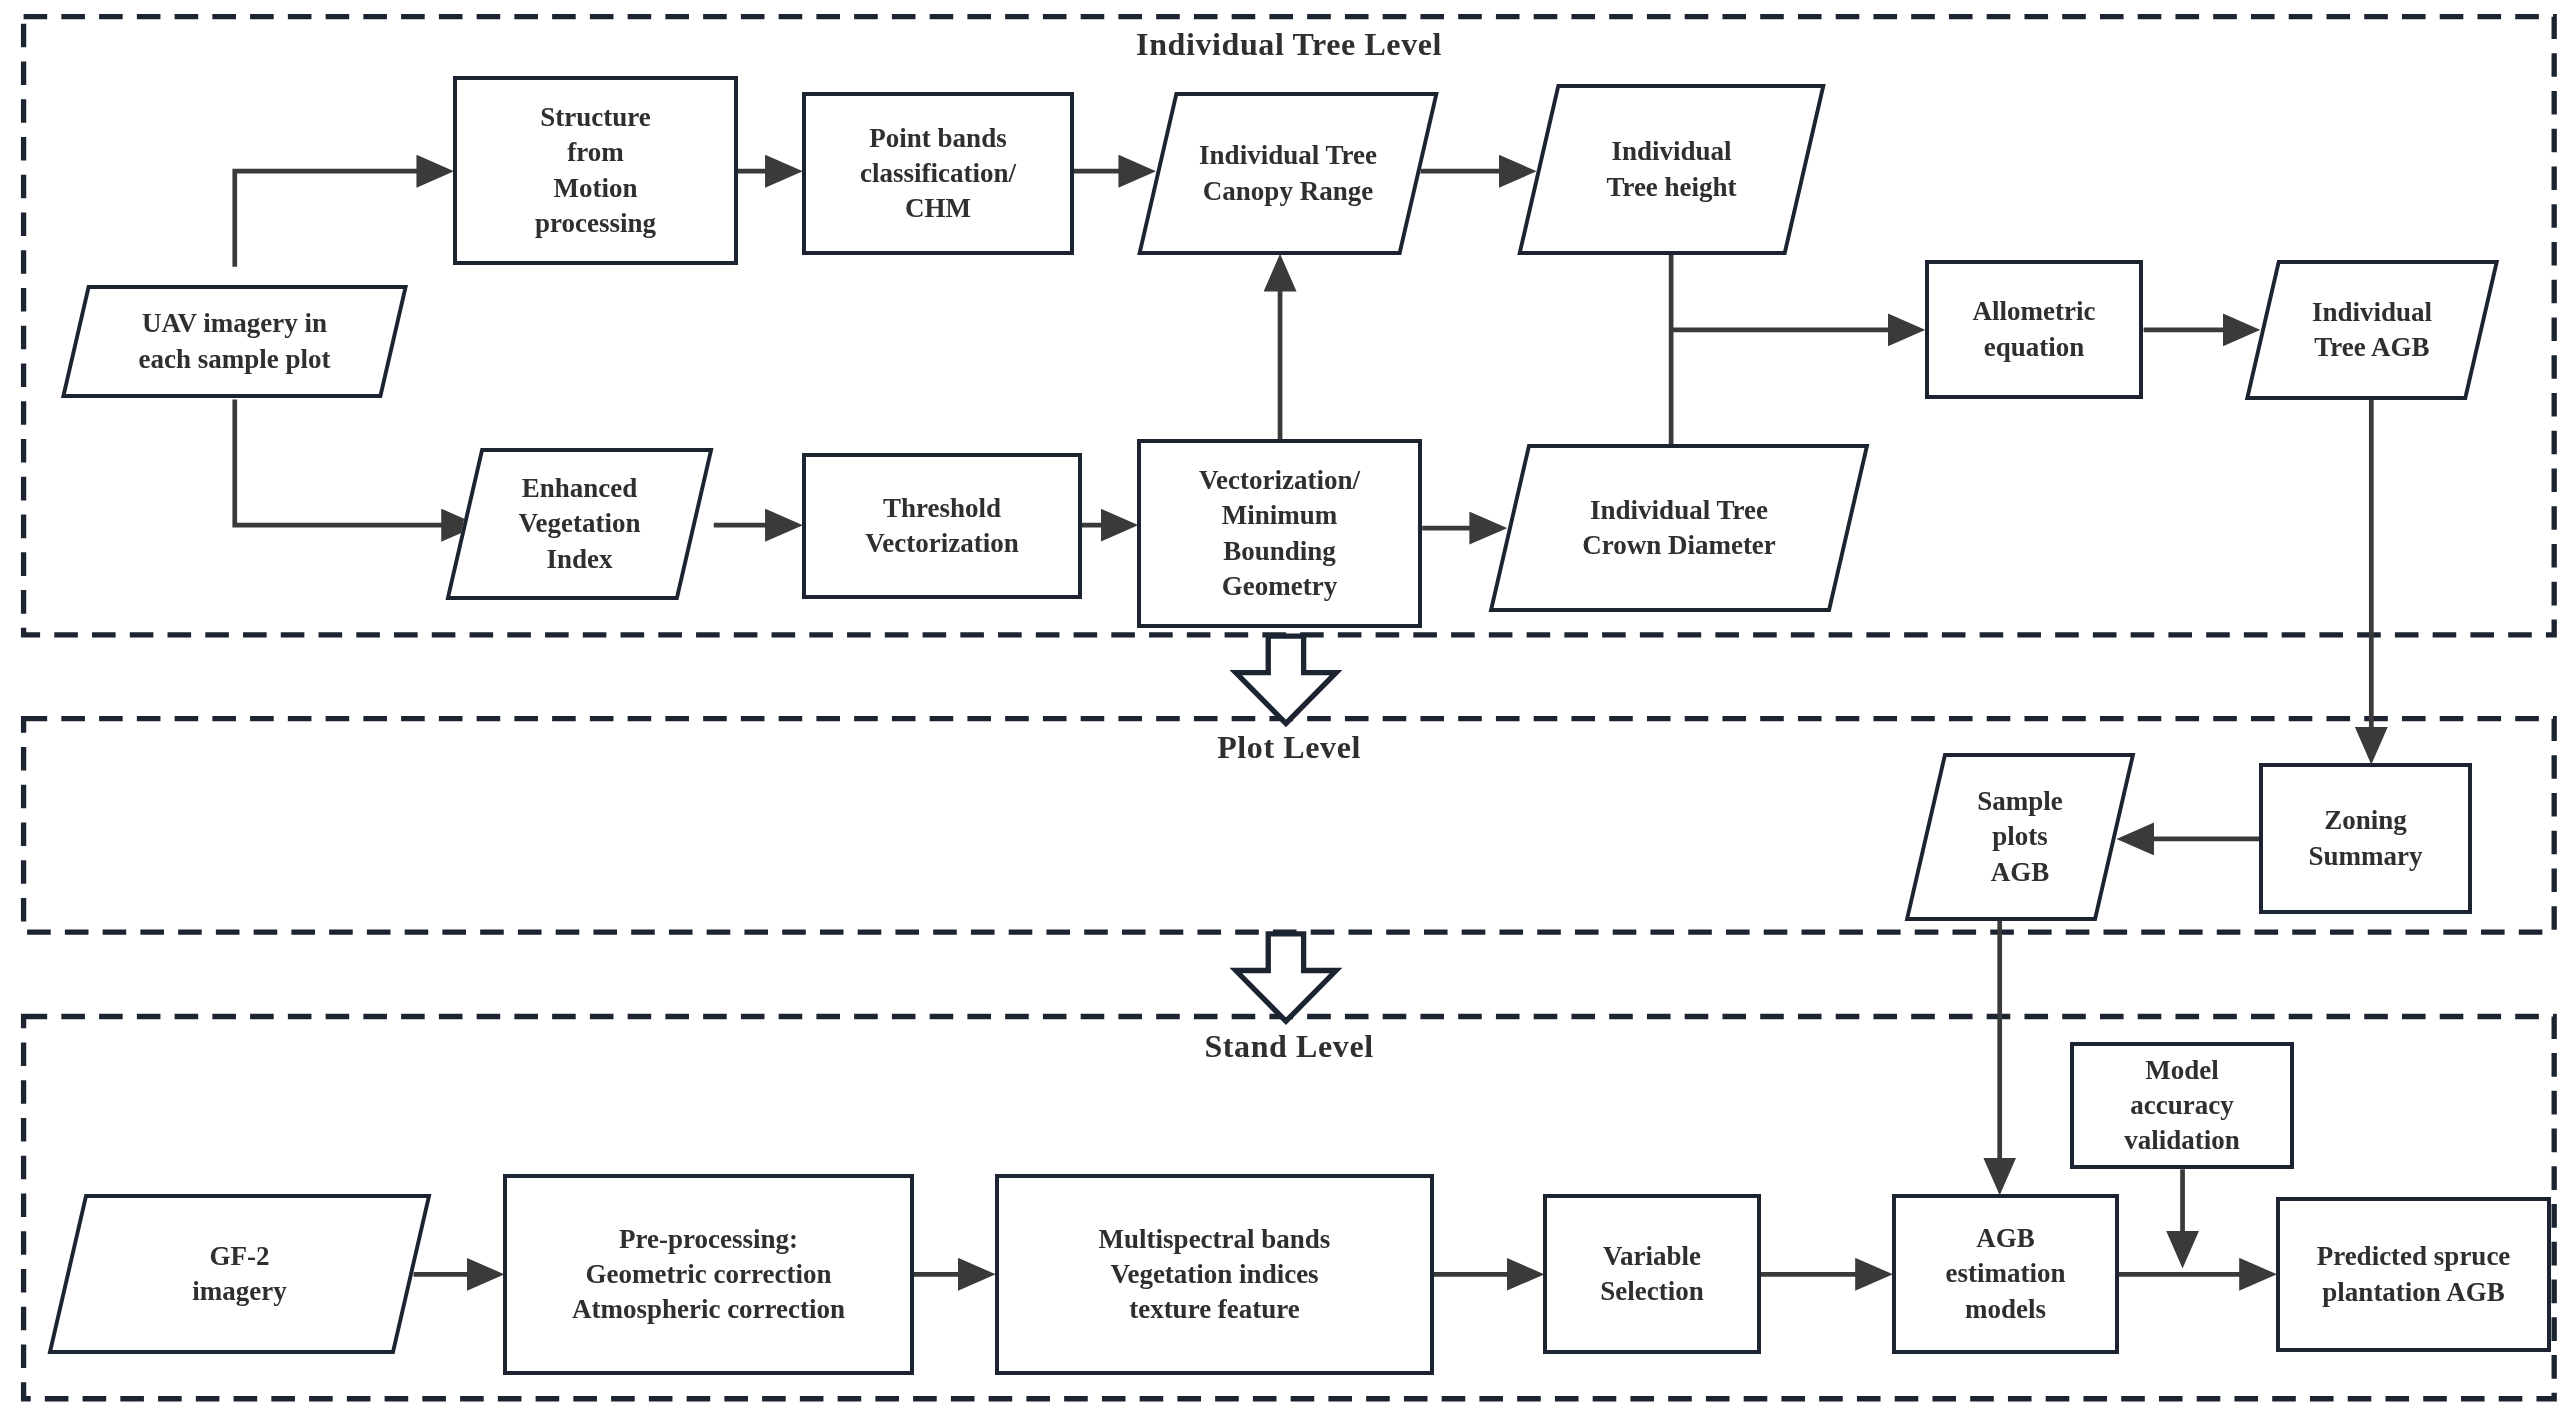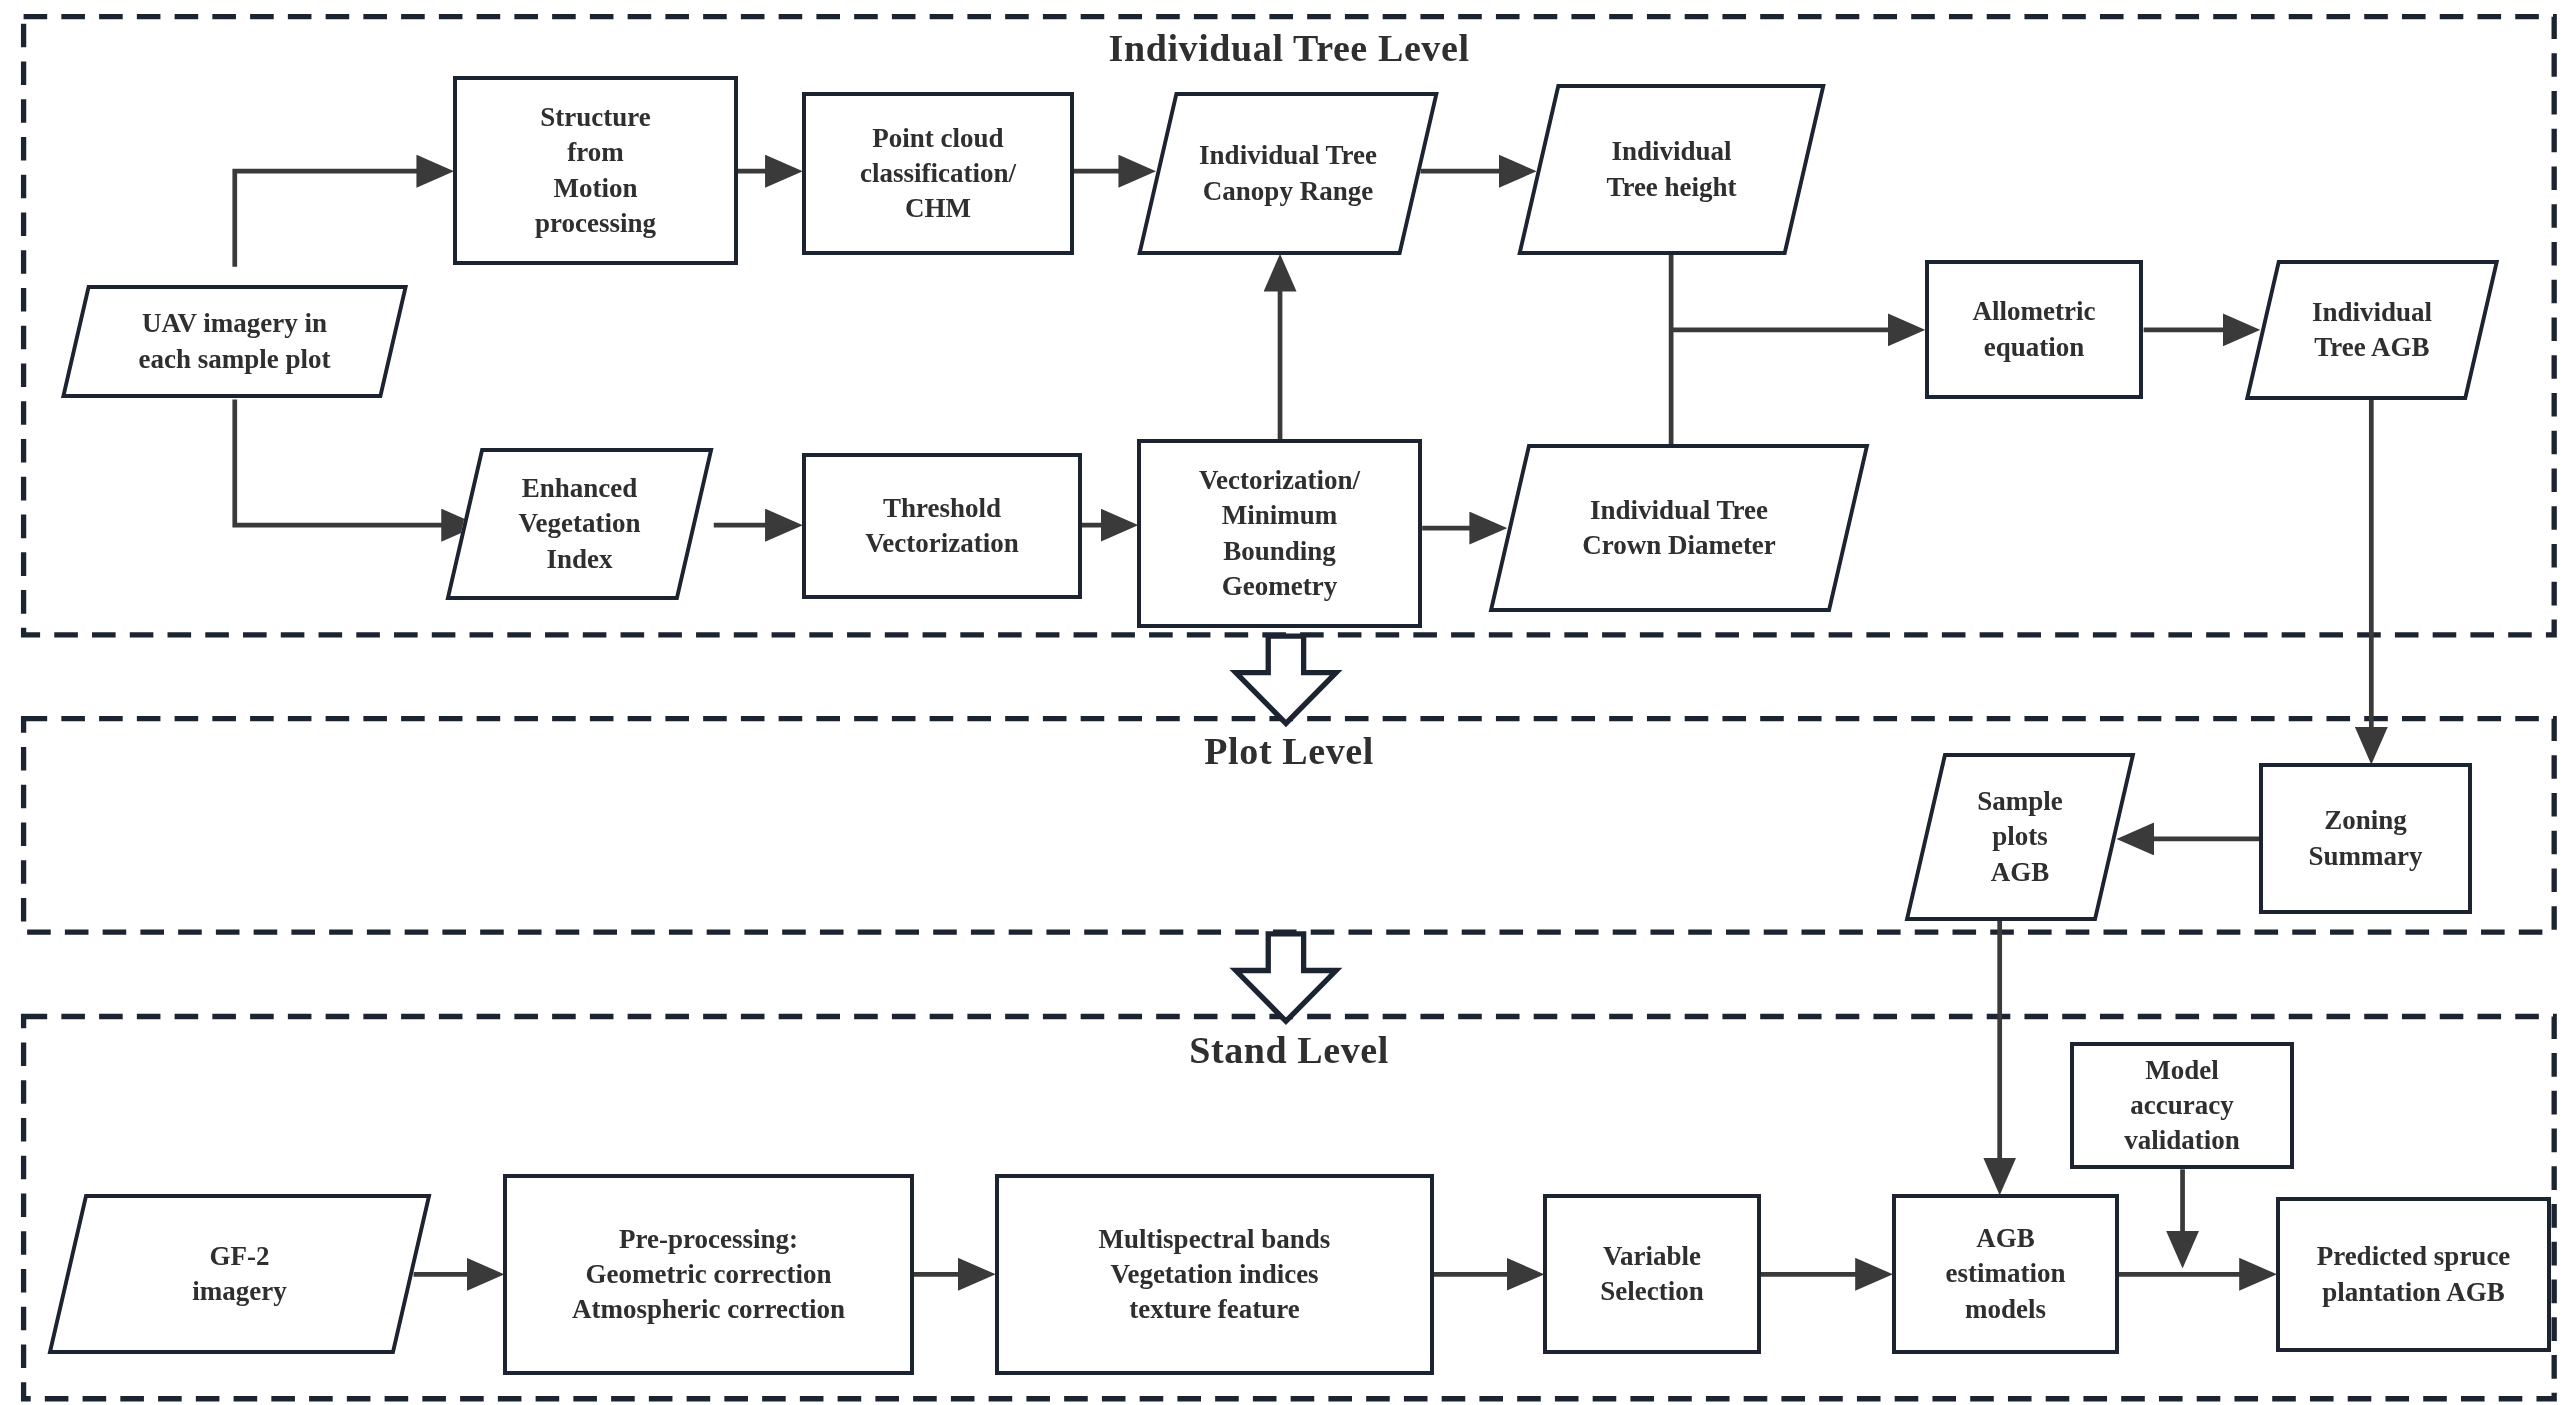--- a/index.html
+++ b/index.html
@@ -13,21 +13,21 @@
     position:relative;
     width:2576px;height:1406px;
     background:var(--bg);
     font-family:"Liberation Serif","DejaVu Serif",serif;
     overflow:hidden;
   }
   #wires{position:absolute;left:0;top:0;pointer-events:none;}
   .section-title{
     position:absolute;left:23.6px;width:2531px;
     text-align:center;
-    font-size:38px;font-weight:bold;color:var(--text);
+    font-size:32px;font-weight:bold;color:var(--text);
     letter-spacing:0.6px;
   }
   .node{
     position:absolute;
     display:flex;align-items:center;justify-content:center;
     text-align:center;
   }
   .node .shape{
     position:absolute;inset:0;
     border:4.1px solid var(--border);
@@ -105,21 +105,21 @@
   <div class="node rect" style="left:453px;top:76px;width:285px;height:189px">
     <div class="shape"></div>
     <div class="label">Structure
 from
 Motion
 processing</div>
   </div>
 
   <div class="node rect" style="left:802px;top:92px;width:272px;height:163px">
     <div class="shape"></div>
-    <div class="label">Point cloud
+    <div class="label">Point bands
 classification/
 CHM</div>
   </div>
 
   <div class="node para" style="left:1137px;top:92px;width:302px;height:163px">
     <div class="shape"></div>
     <div class="label">Individual Tree
 Canopy Range</div>
   </div>
 

